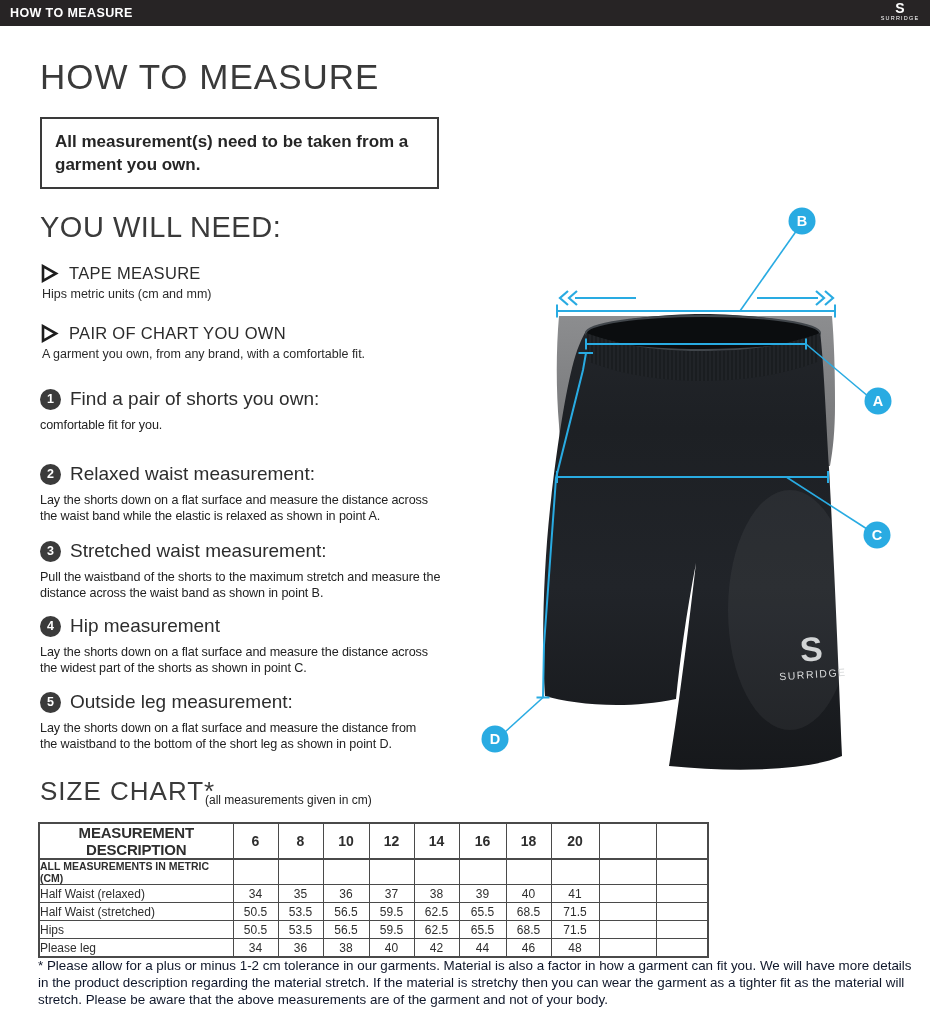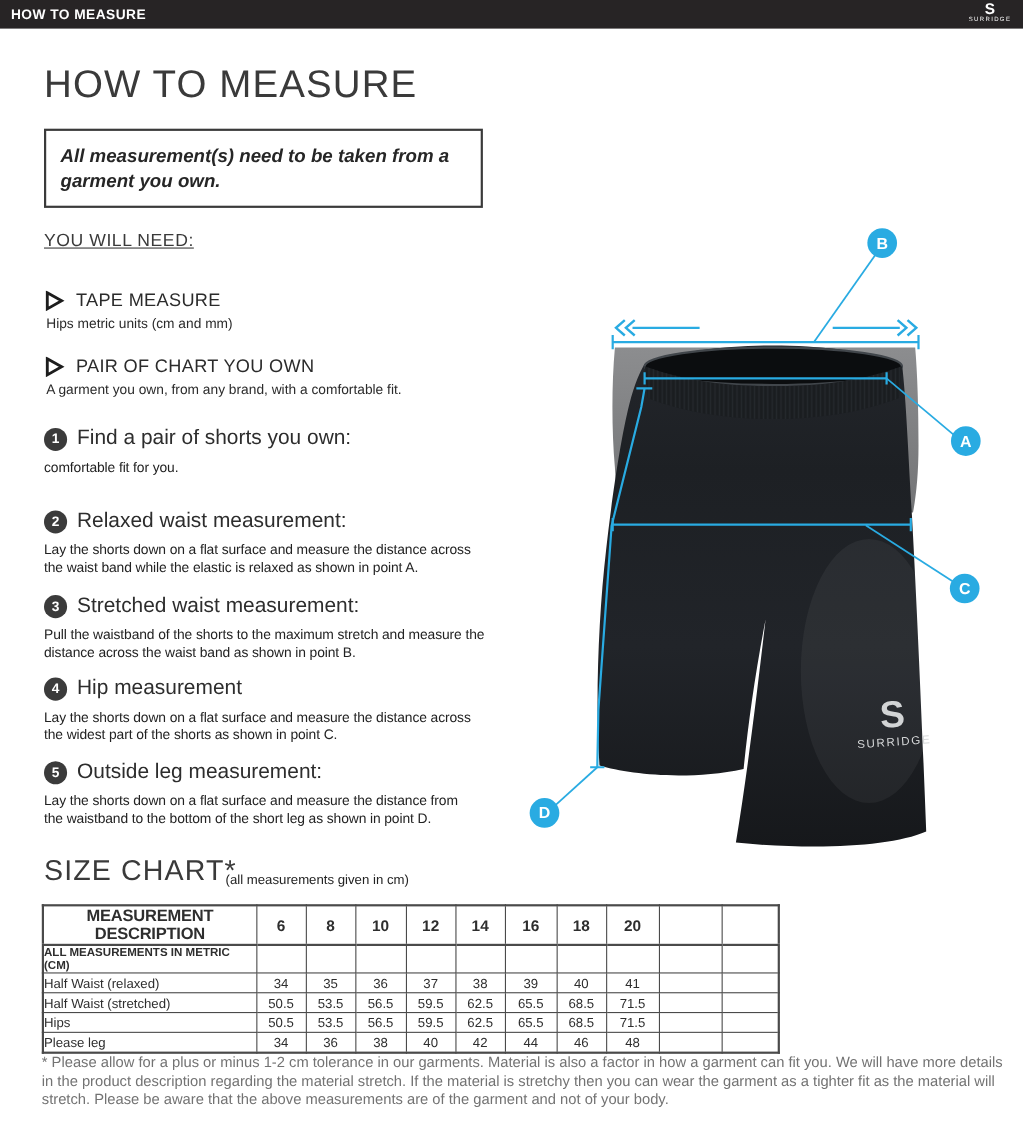--- a/index.html
+++ b/index.html
@@ -10,22 +10,22 @@
   .topbar{position:absolute;left:0;top:0;width:930px;height:26px;background:#272425;}
   .topbar-title{position:absolute;left:10px;top:6px;color:#ffffff;font-size:12.5px;
     font-weight:bold;letter-spacing:.4px;}
   .brand{position:absolute;right:9px;top:2px;text-align:center;color:#ffffff;width:42px;}
   .brand-mark{font-size:14px;font-weight:bold;line-height:13px;}
   .brand-name{font-size:5.5px;letter-spacing:1.2px;margin-top:0;}
 
   
   .h1{position:absolute;left:40px;top:57px;font-size:35px;color:#3a3a3a;letter-spacing:1px;}
   .notice{position:absolute;left:40px;top:117px;width:369px;border:2px solid #3a3a3a;
-    padding:11px 13px;font-weight:bold;font-size:17px;line-height:23px;color:#262626;font-style:italic;}
-  .ywn{position:absolute;left:40px;top:211px;font-size:16px;color:#3a3a3a;letter-spacing:.5px;text-decoration:underline;}
+    padding:11px 13px;font-weight:bold;font-size:17px;line-height:23px;color:#262626;}
+  .ywn{position:absolute;left:40px;top:211px;font-size:29px;color:#3a3a3a;letter-spacing:.5px;}
 
   
   .need-item{position:absolute;left:40px;}
   .item-head{display:flex;align-items:center;gap:10px;}
   .item-title{font-size:16.5px;color:#2b2b2b;letter-spacing:.3px;}
   .item-desc{font-size:12.5px;color:#2b2b2b;margin-top:4px;margin-left:2px;white-space:nowrap;}
 
   
   .step{position:absolute;left:40px;}
   .step-head{display:flex;align-items:center;gap:9px;}
@@ -44,21 +44,21 @@
   tr.hdr th{height:26px;border-bottom-width:2px;}
   th.desc-col{font-size:15px;text-align:center;padding-left:4px;letter-spacing:-.2px;}
   th.size-col{font-size:14px;text-align:center;}
   tr.metric td{height:16px;}
   td.metric-label{font-size:10.5px;font-weight:bold;padding-left:4px;}
   tr.data-row td{height:17px;font-size:12px;}
   td.row-label{text-align:left;padding-left:4px;}
   td.val{text-align:center;}
 
   .footnote{position:absolute;left:38px;top:957px;width:882px;font-size:13.4px;
-    line-height:17px;color:#737373;}
+    line-height:17px;color:#0f172a;}
 
   .figure{position:absolute;left:440px;top:190px;}
 </style>
 </head>
 <body>
 
 <div class="page">
 
   <div class="topbar">
     <div class="topbar-title">HOW TO MEASURE</div>

